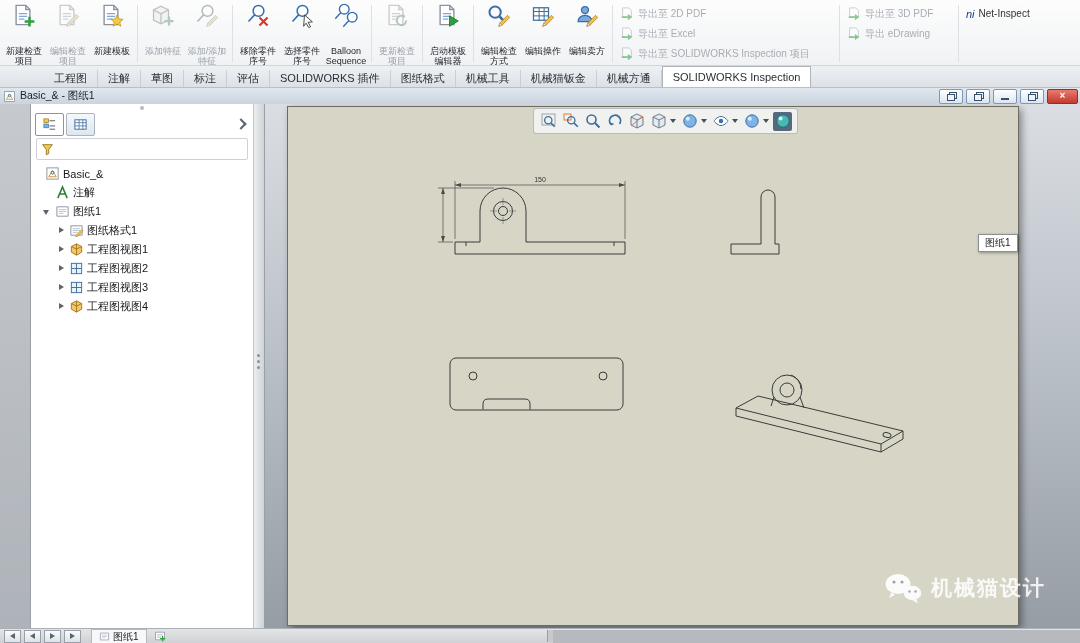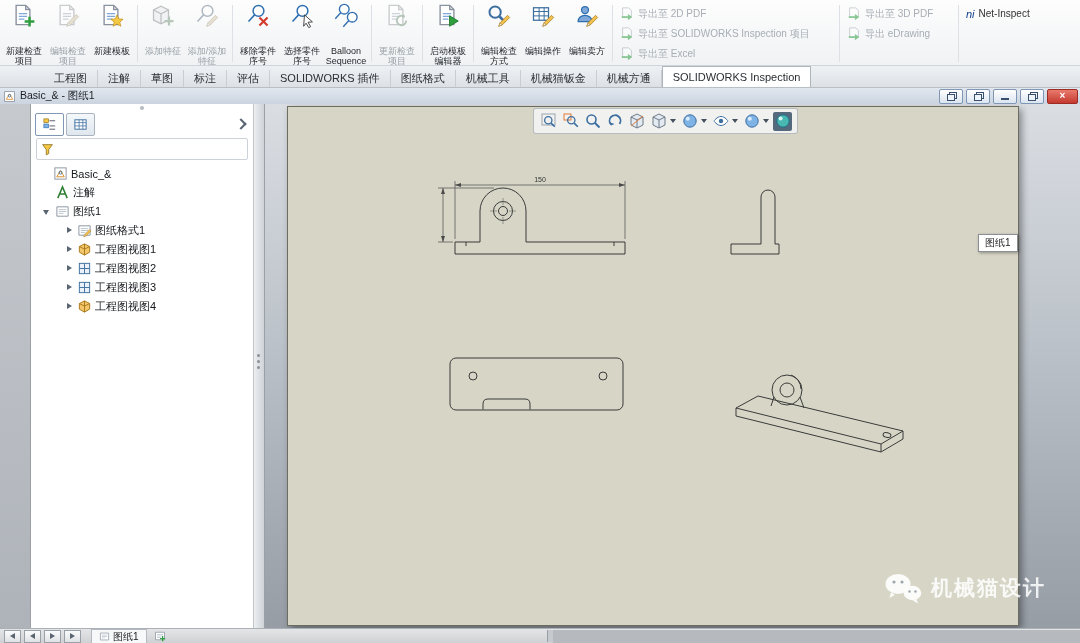--- a/index.html
+++ b/index.html
@@ -59,21 +59,21 @@
   .ptab.active{background:#fff;border-color:#7f96b4;}
   .ptab svg{width:15px;height:15px;}
   .panel-collapse{margin-left:auto;width:16px;height:16px;display:flex;align-items:center;justify-content:center;cursor:default;}
   .chev{width:6px;height:6px;border-right:2px solid #5a6572;border-top:2px solid #5a6572;transform:rotate(45deg);}
   .filter-row{margin:2px 5px 4px 5px;height:20px;border:1px solid #ccd2d8;border-radius:2px;
               display:flex;align-items:center;padding-left:4px;background:#fff;}
   .filter-row svg{width:13px;height:13px;}
   .tree{font-size:11px;color:#15181c;}
   .titem{display:flex;align-items:center;height:19px;gap:3px;cursor:default;}
   .titem .ticon{width:15px;height:15px;flex:none;}
-  .titem.lvl0{padding-left:10px;} .titem.lvl1{padding-left:12px;} .titem.lvl2{padding-left:34px;}
+  .titem.lvl0{padding-left:2px;} .titem.lvl1{padding-left:12px;} .titem.lvl2{padding-left:26px;}
   .arr{width:9px;height:9px;flex:none;position:relative;}
   .arr.right:before{content:"";position:absolute;left:2px;top:1px;border-left:5px solid #5a6572;
                     border-top:3.5px solid transparent;border-bottom:3.5px solid transparent;}
   .arr.down:before{content:"";position:absolute;left:0;top:3px;border-top:5px solid #5a6572;
                    border-left:3.5px solid transparent;border-right:3.5px solid transparent;}
   .splitter{width:10px;flex:none;background:linear-gradient(90deg,#eceef0,#cfd3d7);
             border-left:1px solid #c2c7cc;border-right:1px solid #9aa0a6;position:relative;cursor:col-resize;}
   .splitter .dots{position:absolute;left:3px;top:250px;display:flex;flex-direction:column;gap:3px;}
   .splitter .dots i{width:3px;height:3px;border-radius:50%;background:#8b9198;display:block;}
 
@@ -348,27 +348,27 @@
       <div class="export-item">
         <svg class="eicon" viewBox="0 0 16 16">
             <use href="#s-export"></use>
           </svg>
         <span>导出至 2D PDF</span>
       </div>
       <div class="export-item">
         <svg class="eicon" viewBox="0 0 16 16">
             <use href="#s-export"></use>
           </svg>
-        <span>导出至 SOLIDWORKS Inspection 项目</span>
+        <span>导出至 Excel</span>
       </div>
       <div class="export-item">
         <svg class="eicon" viewBox="0 0 16 16">
             <use href="#s-export"></use>
           </svg>
-        <span>导出至 Excel</span>
+        <span>导出至 SOLIDWORKS Inspection 项目</span>
       </div>
     </div>
     <div class="rsep"></div>
     <div class="export-col c2">
       <div class="export-item">
         <svg class="eicon" viewBox="0 0 16 16">
             <use href="#s-export"></use>
           </svg>
         <span>导出至 3D PDF</span>
       </div>

